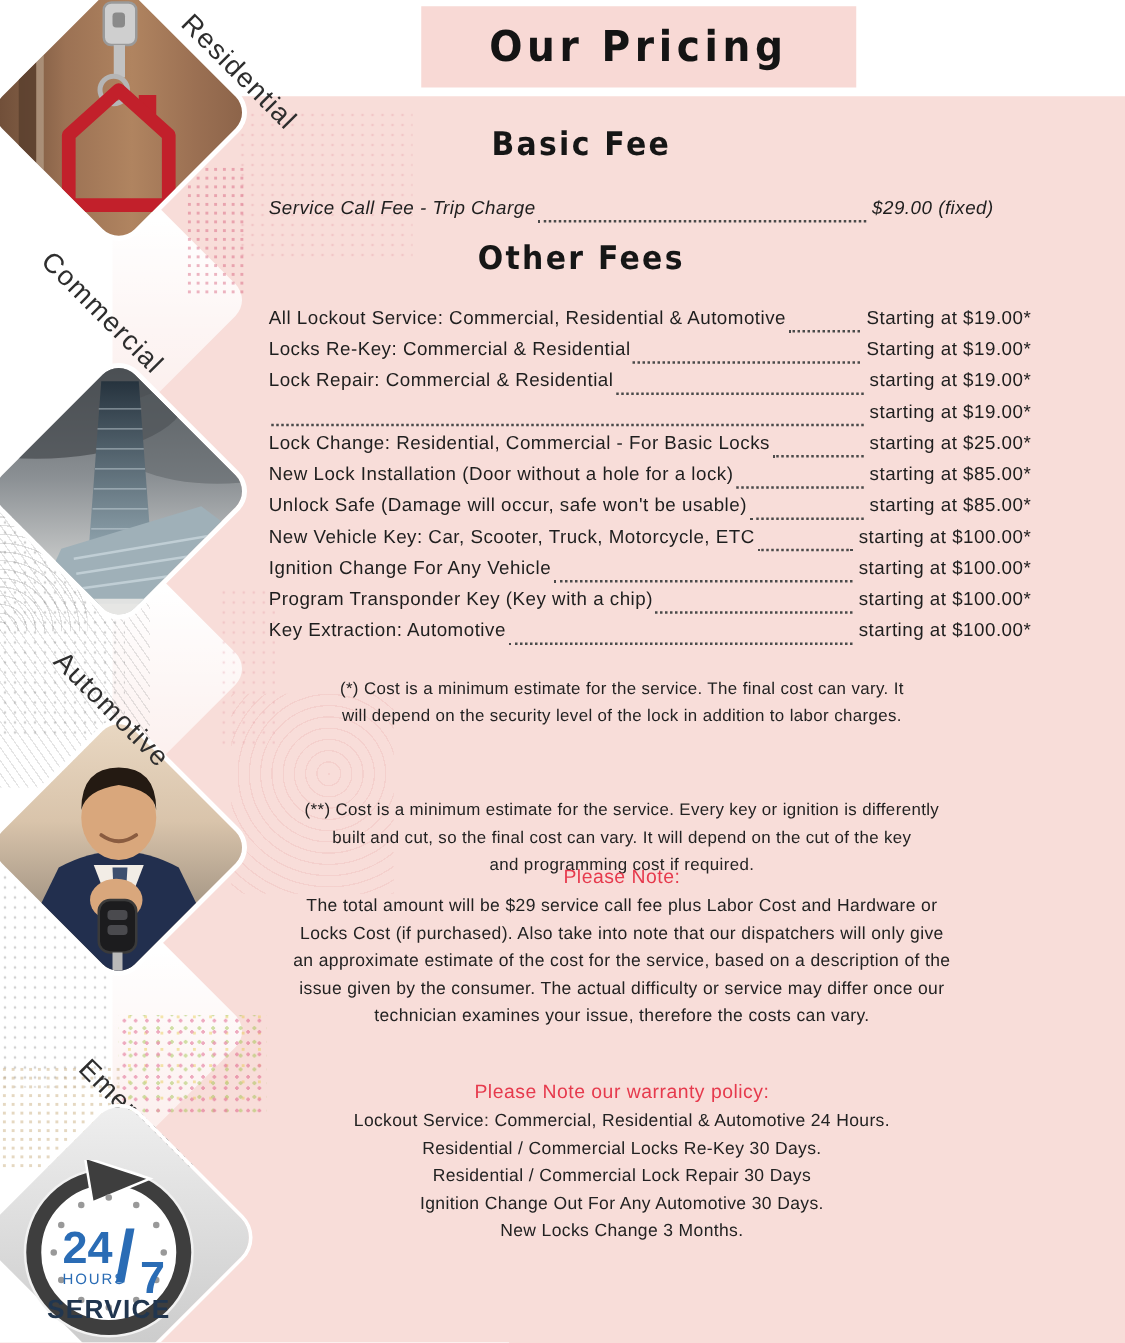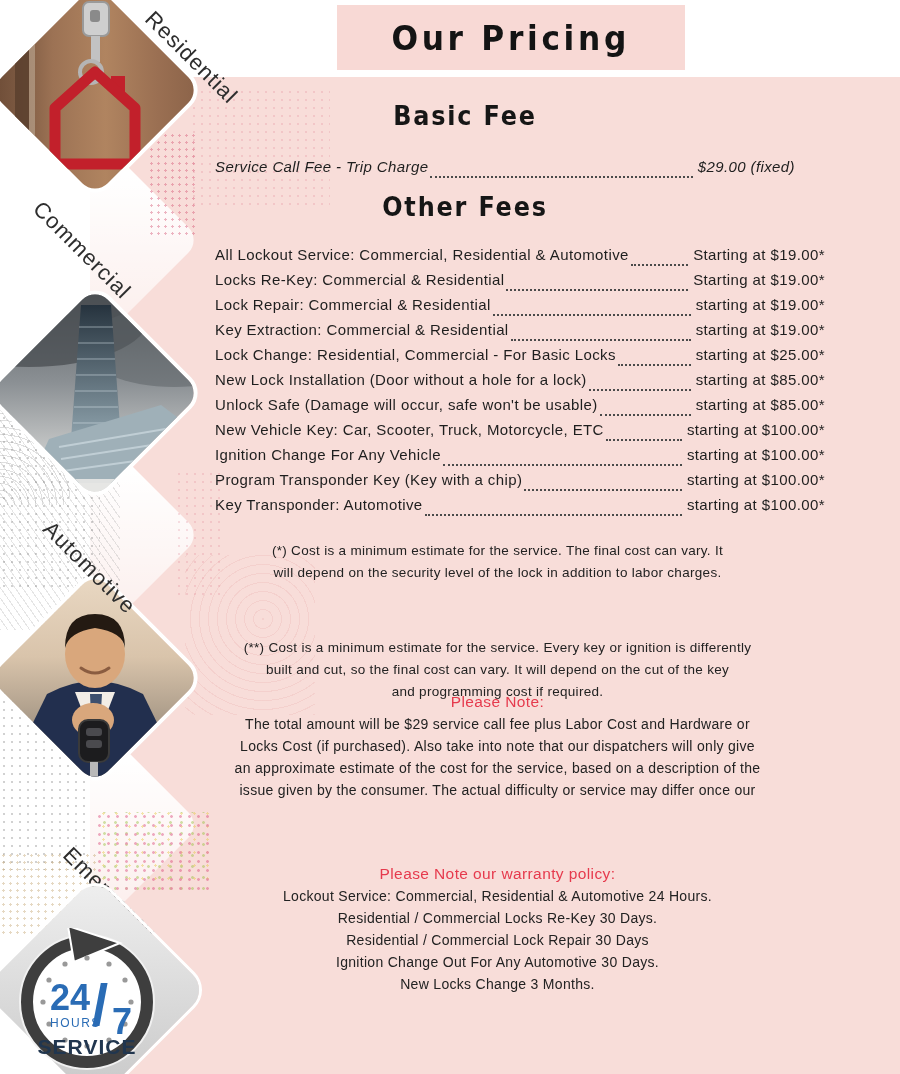--- a/index.html
+++ b/index.html
@@ -249,21 +249,20 @@
       <span class="fee-label">Locks Re-Key: Commercial &amp; Residential</span>
       <span class="dots"></span>
       <span class="fee-price">Starting at $19.00*</span>
     </div>
     <div class="fee-row">
       <span class="fee-label">Lock Repair: Commercial &amp; Residential</span>
       <span class="dots"></span>
       <span class="fee-price">starting at $19.00*</span>
     </div>
     <div class="fee-row">
-      <span class="fee-label">Key Extraction: Commercial &amp; Residential</span>
       <span class="dots"></span>
       <span class="fee-price">starting at $19.00*</span>
     </div>
     <div class="fee-row">
       <span class="fee-label">Lock Change: Residential, Commercial - For Basic Locks</span>
       <span class="dots"></span>
       <span class="fee-price">starting at $25.00*</span>
     </div>
     <div class="fee-row">
       <span class="fee-label">New Lock Installation (Door without a hole for a lock)</span>
@@ -284,21 +283,21 @@
       <span class="fee-label">Ignition Change For Any Vehicle</span>
       <span class="dots"></span>
       <span class="fee-price">starting at $100.00*</span>
     </div>
     <div class="fee-row">
       <span class="fee-label">Program Transponder Key (Key with a chip)</span>
       <span class="dots"></span>
       <span class="fee-price">starting at $100.00*</span>
     </div>
     <div class="fee-row">
-      <span class="fee-label">Key Transponder: Automotive</span>
+      <span class="fee-label">Key Extraction: Automotive</span>
       <span class="dots"></span>
       <span class="fee-price">starting at $100.00*</span>
     </div>
   </div>
 
   <div class="note" style="top:540px;">
     <div>(*) Cost is a minimum estimate for the service. The final cost can vary. It</div>
     <div>will depend on the security level of the lock in addition to labor charges.</div>
   </div>
 
@@ -307,20 +306,21 @@
     <div>built and cut, so the final cost can vary. It will depend on the cut of the key</div>
     <div>and programming cost if required.</div>
   </div>
 
   <div class="block" style="top:690px;">
     <div class="red-heading">Please Note:</div>
     <div>The total amount will be $29 service call fee plus Labor Cost and Hardware or</div>
     <div>Locks Cost (if purchased). Also take into note that our dispatchers will only give</div>
     <div>an approximate estimate of the cost for the service, based on a description of the</div>
     <div>issue given by the consumer. The actual difficulty or service may differ once our</div>
+    <div>technician examines your issue, therefore the costs can vary.</div>
   </div>
 
   <div class="block" style="top:862px;">
     <div class="red-heading">Please Note our warranty policy:</div>
     <div>Lockout Service: Commercial, Residential &amp; Automotive 24 Hours.</div>
     <div>Residential / Commercial Locks Re-Key 30 Days.</div>
     <div>Residential / Commercial Lock Repair 30 Days</div>
     <div>Ignition Change Out For Any Automotive 30 Days.</div>
     <div>New Locks Change 3 Months.</div>
   </div>

